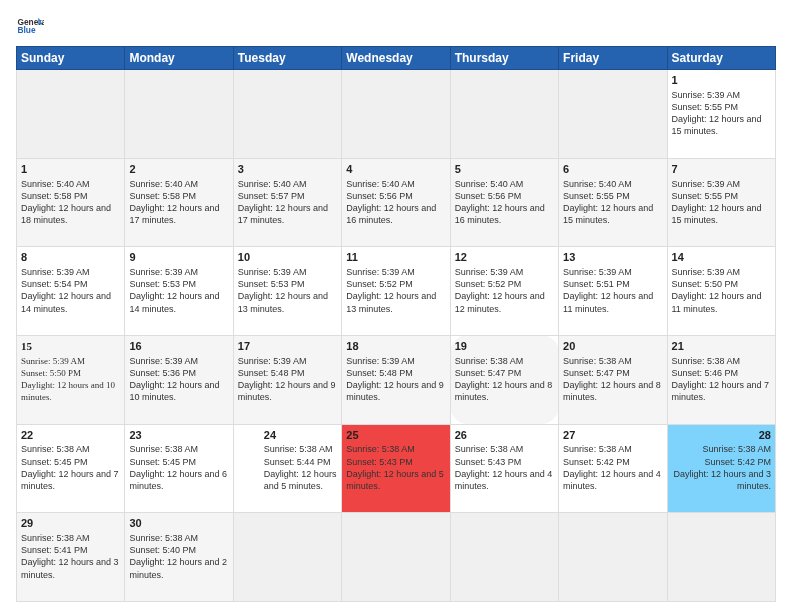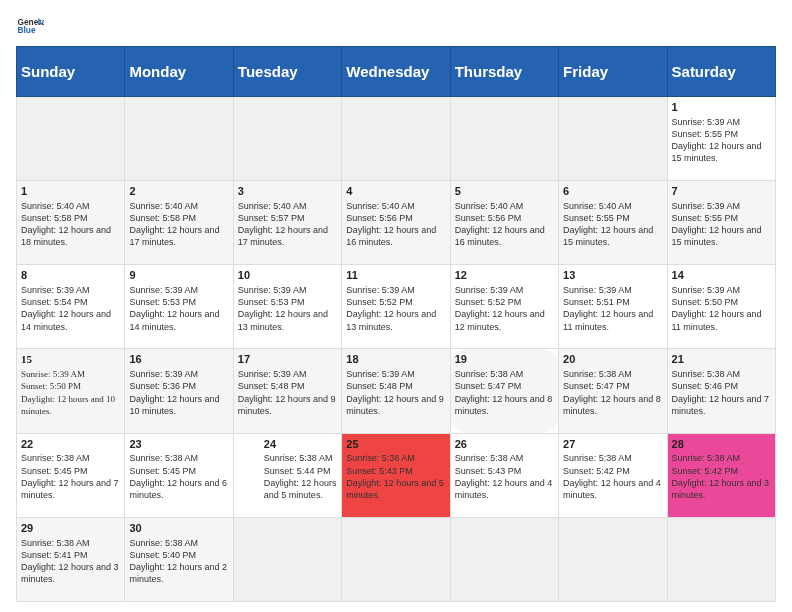--- a/index.html
+++ b/index.html
@@ -48,23 +48,23 @@
     .calendar {
       flex: 1;
       border: 1px solid #ccc;
       border-collapse: collapse;
       width: 100%;
       table-layout: fixed;
     }
     .calendar th {
       background: #2563b0;
       color: #fff;
-      font-size: 15px;
+      font-size: 12px;
       font-weight: bold;
-      padding: 16px 4px;
+      padding: 4px 4px;
       text-align: left;
       border: 1px solid #1e4d8c;
     }
     .calendar td {
       vertical-align: top;
       border: 1px solid #ddd;
       padding: 3px 4px;
       font-size: 9px;
       color: #333;
       line-height: 1.35;
@@ -155,21 +155,21 @@
           <td style="background: rgb(245, 245, 245);"><span class="day-number">20</span><span>Sunrise: 5:38 AM</span><br><span>Sunset: 5:47 PM</span><br><span>Daylight: 12 hours and 8 minutes.</span></td>
           <td style="background: rgb(245, 245, 245);"><span class="day-number">21</span><span>Sunrise: 5:38 AM</span><br><span>Sunset: 5:46 PM</span><br><span>Daylight: 12 hours and 7 minutes.</span></td>
         </tr>
         <tr style="background: rgb(245, 245, 245);">
           <td style="background: rgb(255, 255, 255);"><span class="day-number">22</span><span>Sunrise: 5:38 AM</span><br><span>Sunset: 5:45 PM</span><br><span>Daylight: 12 hours and 7 minutes.</span></td>
           <td style="background: rgb(255, 255, 255);"><span class="day-number">23</span><span>Sunrise: 5:38 AM</span><br><span>Sunset: 5:45 PM</span><br><span>Daylight: 12 hours and 6 minutes.</span></td>
           <td style="background: rgb(255, 255, 255); padding-left: 30px;"><span class="day-number">24</span><span>Sunrise: 5:38 AM</span><br><span>Sunset: 5:44 PM</span><br><span>Daylight: 12 hours and 5 minutes.</span></td>
           <td style="background: #ef4444;"><span class="day-number">25</span><span>Sunrise: 5:38 AM</span><br><span>Sunset: 5:43 PM</span><br><span>Daylight: 12 hours and 5 minutes.</span></td>
           <td style="background: rgb(255, 255, 255);"><span class="day-number">26</span><span>Sunrise: 5:38 AM</span><br><span>Sunset: 5:43 PM</span><br><span>Daylight: 12 hours and 4 minutes.</span></td>
           <td style="background: rgb(255, 255, 255);"><span class="day-number">27</span><span>Sunrise: 5:38 AM</span><br><span>Sunset: 5:42 PM</span><br><span>Daylight: 12 hours and 4 minutes.</span></td>
-          <td style="background: #ec4899;"><span class="day-number">28</span><span>Sunrise: 5:38 AM</span><br><span>Sunset: 5:42 PM</span><br><span>Daylight: 12 hours and 3 minutes.</span></td>
+          <td style="background: #7dd3fc; text-align: right;"><span class="day-number">28</span><span>Sunrise: 5:38 AM</span><br><span>Sunset: 5:42 PM</span><br><span>Daylight: 12 hours and 3 minutes.</span></td>
         </tr>
         <tr>
           <td style="background: rgb(245, 245, 245);"><span class="day-number">29</span><span>Sunrise: 5:38 AM</span><br><span>Sunset: 5:41 PM</span><br><span>Daylight: 12 hours and 3 minutes.</span></td>
           <td style="background: rgb(245, 245, 245);"><span class="day-number">30</span><span>Sunrise: 5:38 AM</span><br><span>Sunset: 5:40 PM</span><br><span>Daylight: 12 hours and 2 minutes.</span></td>
           <td class="empty-cell"></td>
           <td class="empty-cell"></td>
           <td class="empty-cell"></td>
           <td class="empty-cell"></td>
           <td class="empty-cell"></td>
         </tr>

